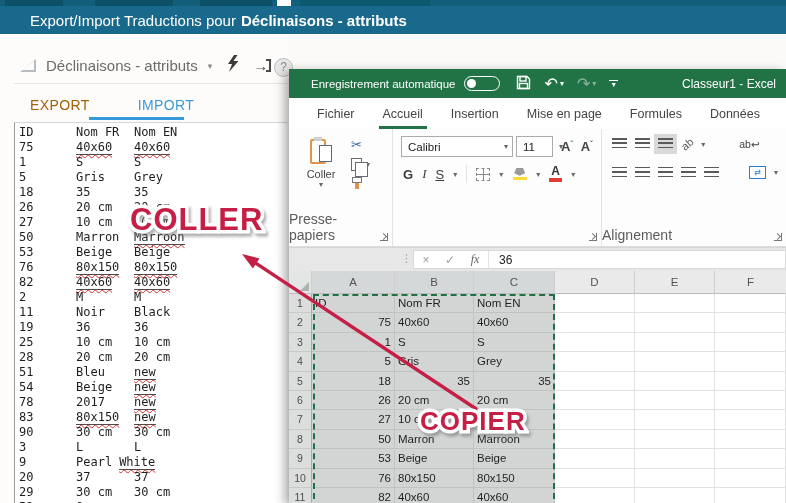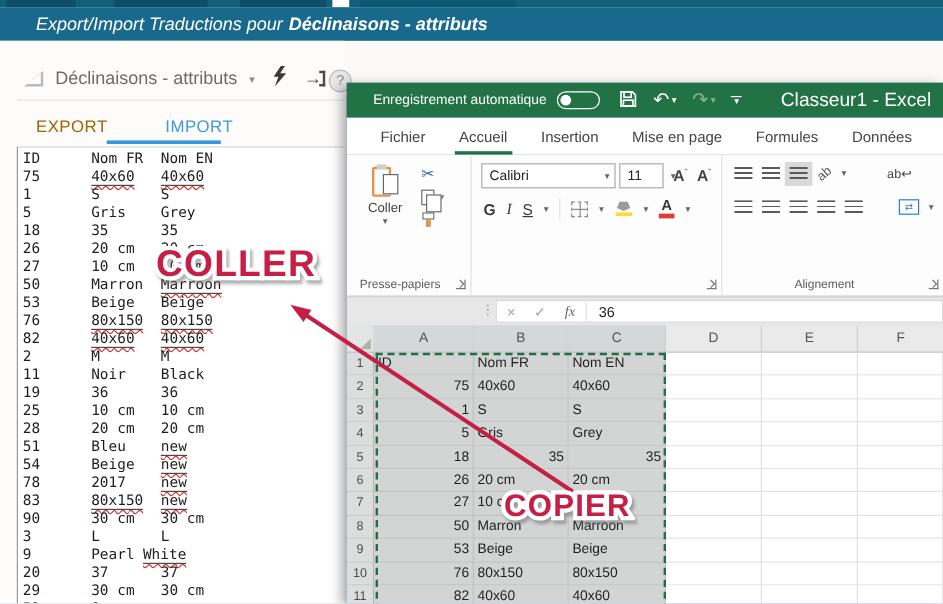--- a/index.html
+++ b/index.html
@@ -7,21 +7,21 @@
   #page { position:relative; width:786px; height:503px; overflow:hidden;
           font-family:"Liberation Sans", sans-serif; background:#fbfaf8; }
 
   
   .sliver { position:absolute; left:0; top:0; width:786px; height:6px; background:#135f7a; }
   .sliver .seg { position:absolute; top:0; height:6px; background:#0c4f66; }
   .sliver .wsq { position:absolute; top:0; height:6px; width:14px; left:277px; background:#fff; }
 
   
   .titlebar { position:absolute; left:0; top:6px; width:786px; height:28px; background:#19698c;
-              color:#fff; display:flex; align-items:center; padding-left:30px; font-size:15px;font-style:italic; }
+              color:#fff; display:flex; align-items:center; padding-left:30px; font-size:15px; }
   .titlebar b { font-weight:bold; margin-left:5px; }
 
   
   .left-app { position:absolute; left:0; top:34px; width:287px; height:469px; background:#fdfcfa; }
   .lp-toolbar { position:absolute; left:14px; top:14px; width:273px; height:36px;
                 display:flex; align-items:center; border-bottom:1px solid #e4e4e4; }
   .tri-icon { width:0; height:0; border-left:16px solid transparent; border-bottom:13px solid #b7bcc0;
               margin-left:6px; position:relative; }
   .tri-icon:after { content:""; position:absolute; left:-14px; top:2px; width:0; height:0;
               border-left:12px solid transparent; border-bottom:9px solid #fdfcfa; }
@@ -47,48 +47,48 @@
   .lrow { display:flex; white-space:nowrap; height:15px; }
   .c-id { display:inline-block; width:57px; }
   .c-frw { display:inline-block; width:58px; }
   .c-frw.wide { width:115px; }
   .c-frw i, .c-enw i { font-style:normal; }
   .c-enp:not(:empty) { margin-right:7px; }
   .sq { border-bottom:1px solid #4a4a4a; text-decoration:underline wavy #d03030 1px;
         text-underline-offset:2.5px; }
 
   
-  .excel { position:absolute; left:289px; top:69px; width:497px; height:434px; background:#1d4ed8;
+  .excel { position:absolute; left:289px; top:69px; width:497px; height:434px; background:#bef264;
            box-shadow:-4px 3px 10px rgba(0,0,0,.35); z-index:2; font-size:12px; color:#444; }
   .xl-titlebar { height:29px; background:#217346; display:flex; align-items:center;
                  color:#fff; padding-left:22px; }
   .autosave { font-size:11.5px; }
   .toggle { width:36px; height:15px; border:1.5px solid #fff; border-radius:8px; margin-left:9px;
             position:relative; }
   .toggle .knob { position:absolute; left:2px; top:1.5px; width:9px; height:9px; border-radius:50%;
                   background:#fff; }
   .qat { display:flex; align-items:center; margin-left:16px; gap:13px; }
   .qat .undo, .qat .redo { font-size:16px; line-height:14px; display:flex; align-items:center; }
   .qat .redo { opacity:.45; }
   .qat .mini { font-size:8px; margin-left:2px; }
   .chev { display:flex; flex-direction:column; align-items:center; }
   .chev .bar { width:9px; height:1.5px; background:#fff; margin-bottom:1px; }
   .chev .v { font-size:8px; line-height:5px; }
-  .wb-title { margin-left:auto; padding-right:10px; font-size:16px; }
+  .wb-title { margin-left:auto; padding-right:10px; font-size:12px; }
 
   .xl-tabs { height:31px; background:#fff; display:flex; align-items:center; padding-left:14px;
              font-size:12.5px; color:#444; }
   .xl-tab { padding:0 14px; height:100%; display:flex; align-items:center; position:relative; }
   .xl-tab.selected:after { content:""; position:absolute; left:10px; right:10px; bottom:0;
                            height:3px; background:#217346; }
 
   .xl-ribbon { height:118px; background:#fdfdfd; display:flex; border-bottom:1px solid #dfdfdf; position:relative; }
   .grp { position:relative; border-right:1px solid #e3e3e3; height:100%; }
-  .grp-label { position:absolute; bottom:3px; left:0; right:14px; text-align:center;
-               font-size:10px; color:#5c5c5c; }
+  .grp-label { position:absolute; bottom:3px; left:0; right:14px; 
+               font-size:14px; color:#5c5c5c; }
   .launcher { position:absolute; right:4px; bottom:5px; width:8px; height:8px;
               border-right:1.5px solid #777; border-bottom:1.5px solid #777; }
   .launcher:after { content:""; position:absolute; right:1px; bottom:1px; width:4px; height:4px;
               border-right:1.5px solid #777; border-bottom:1.5px solid #777; transform:rotate(-45deg); }
 
   
   .grp-clip { width:104px; }
   .paste-btn { position:absolute; left:10px; top:8px; width:44px; display:flex; flex-direction:column;
                align-items:center; }
   .clip { width:22px; height:28px; position:relative; }

